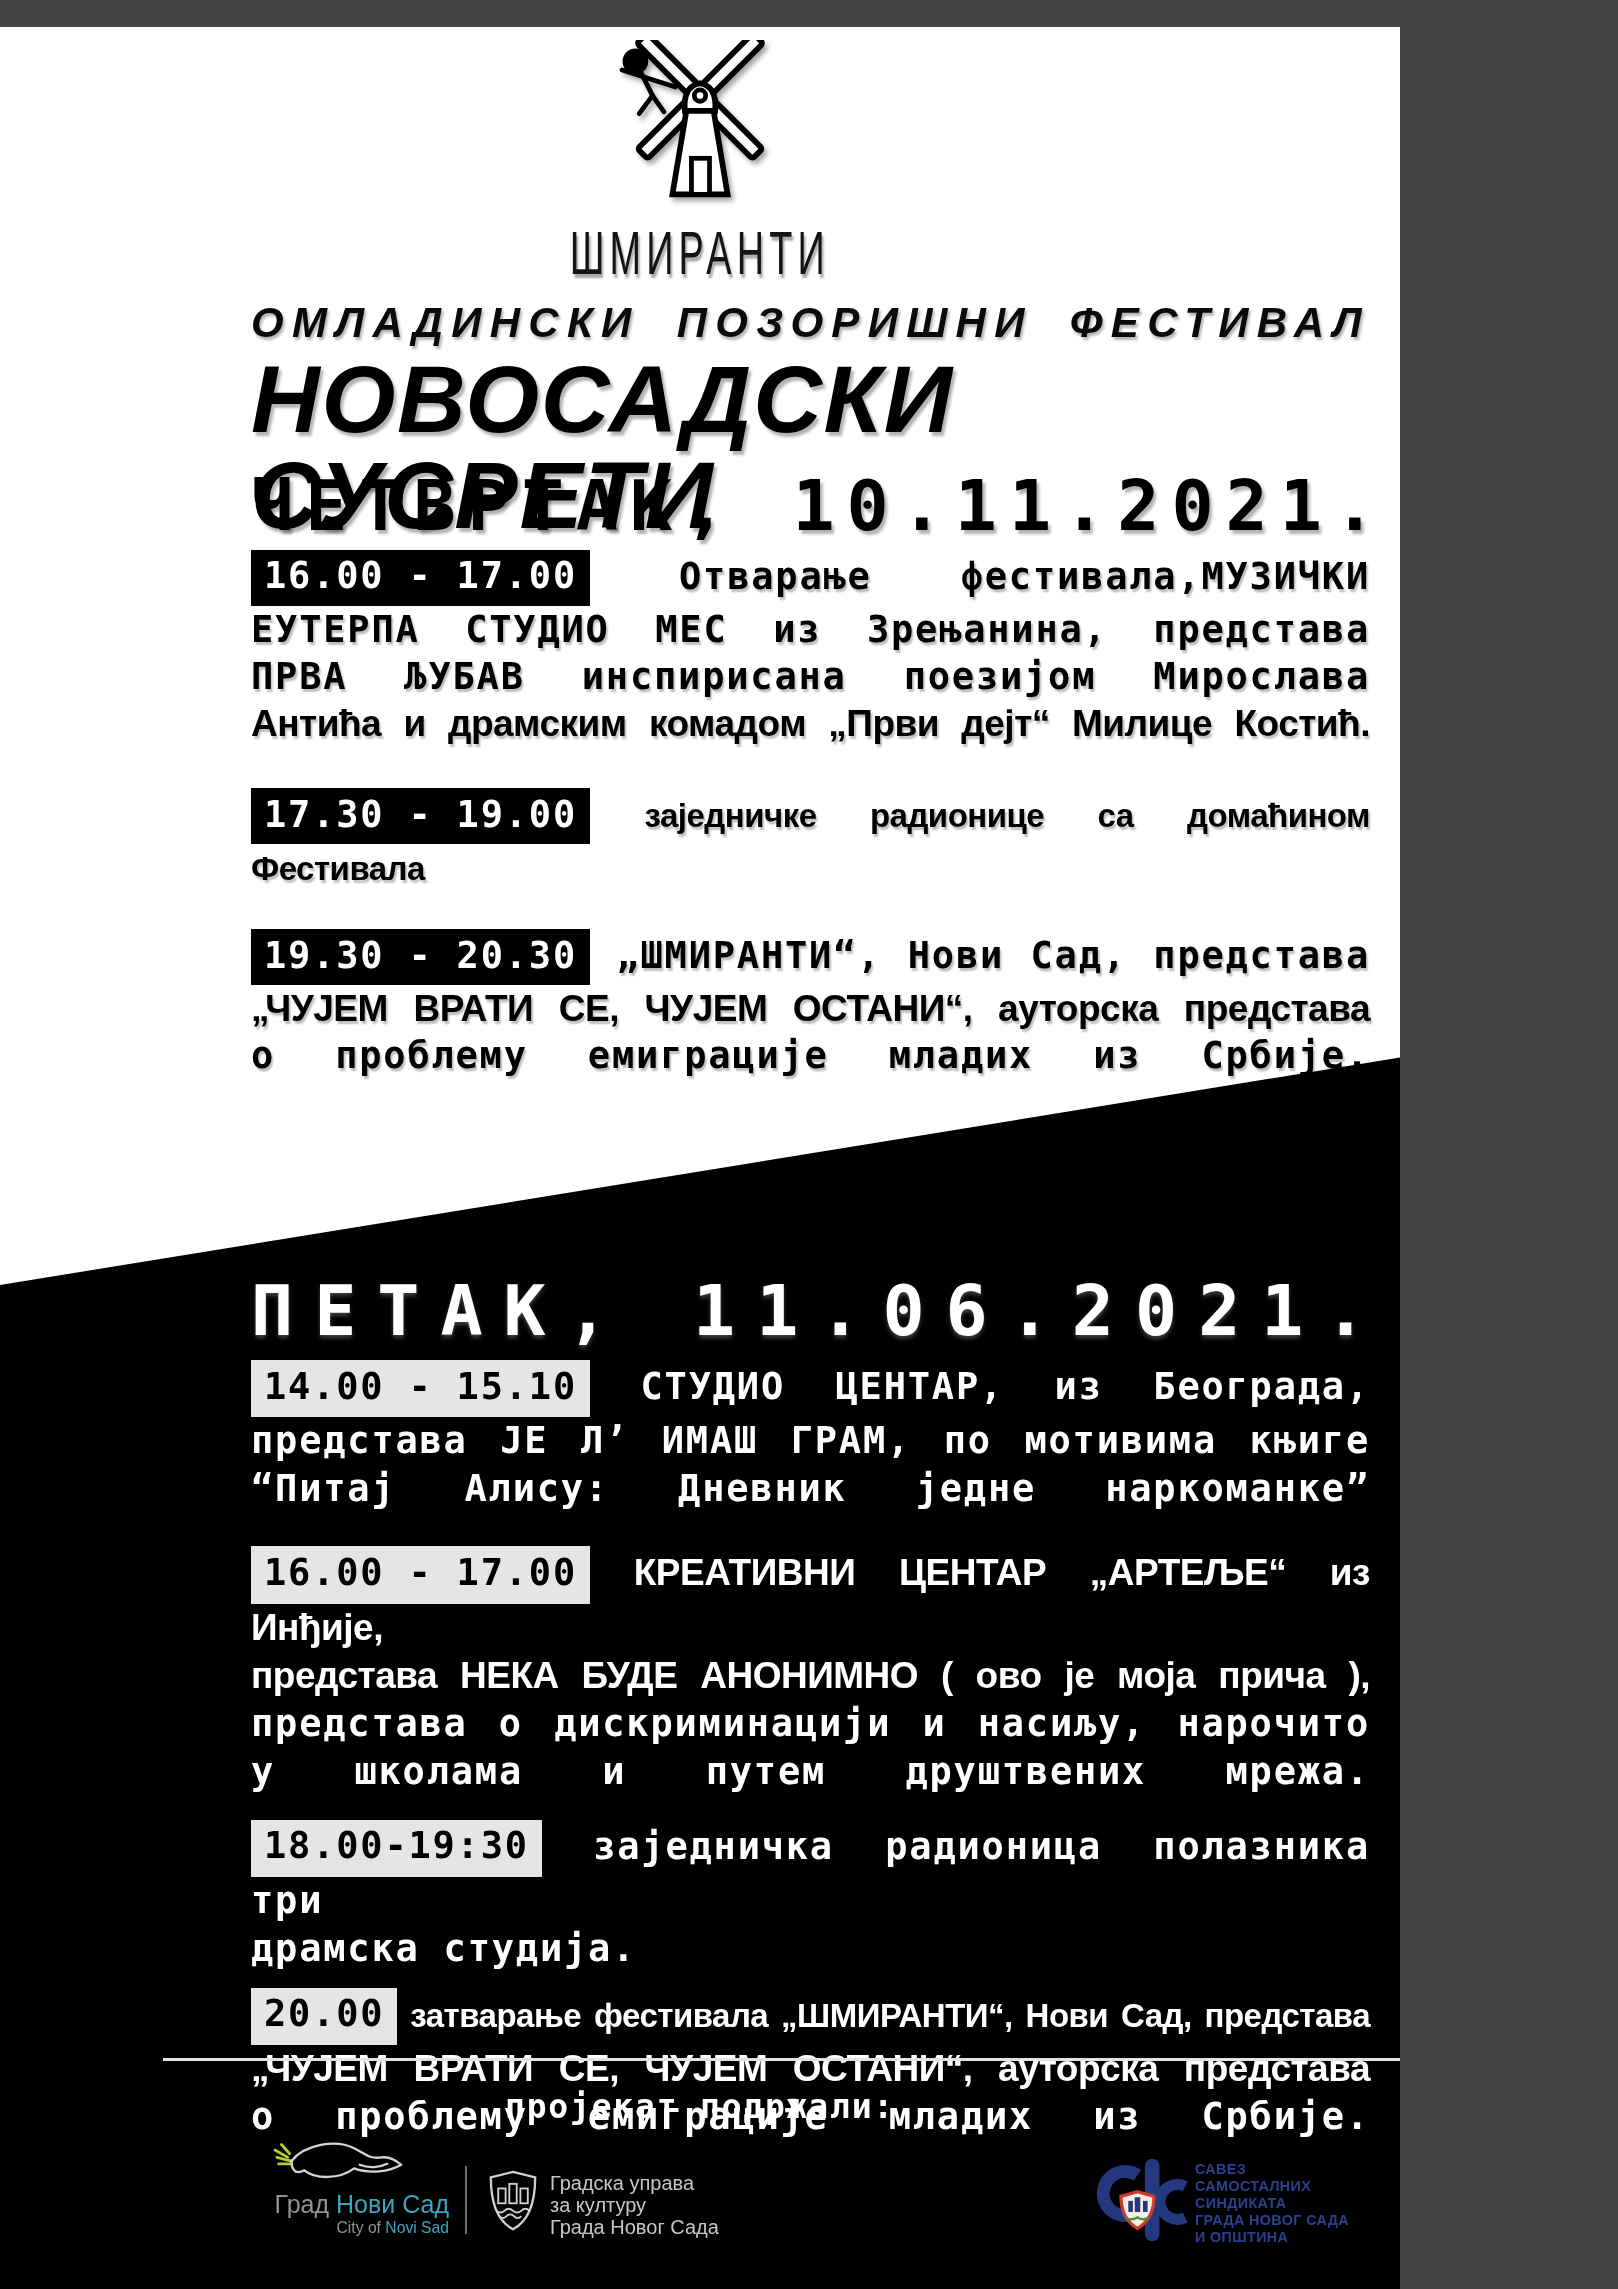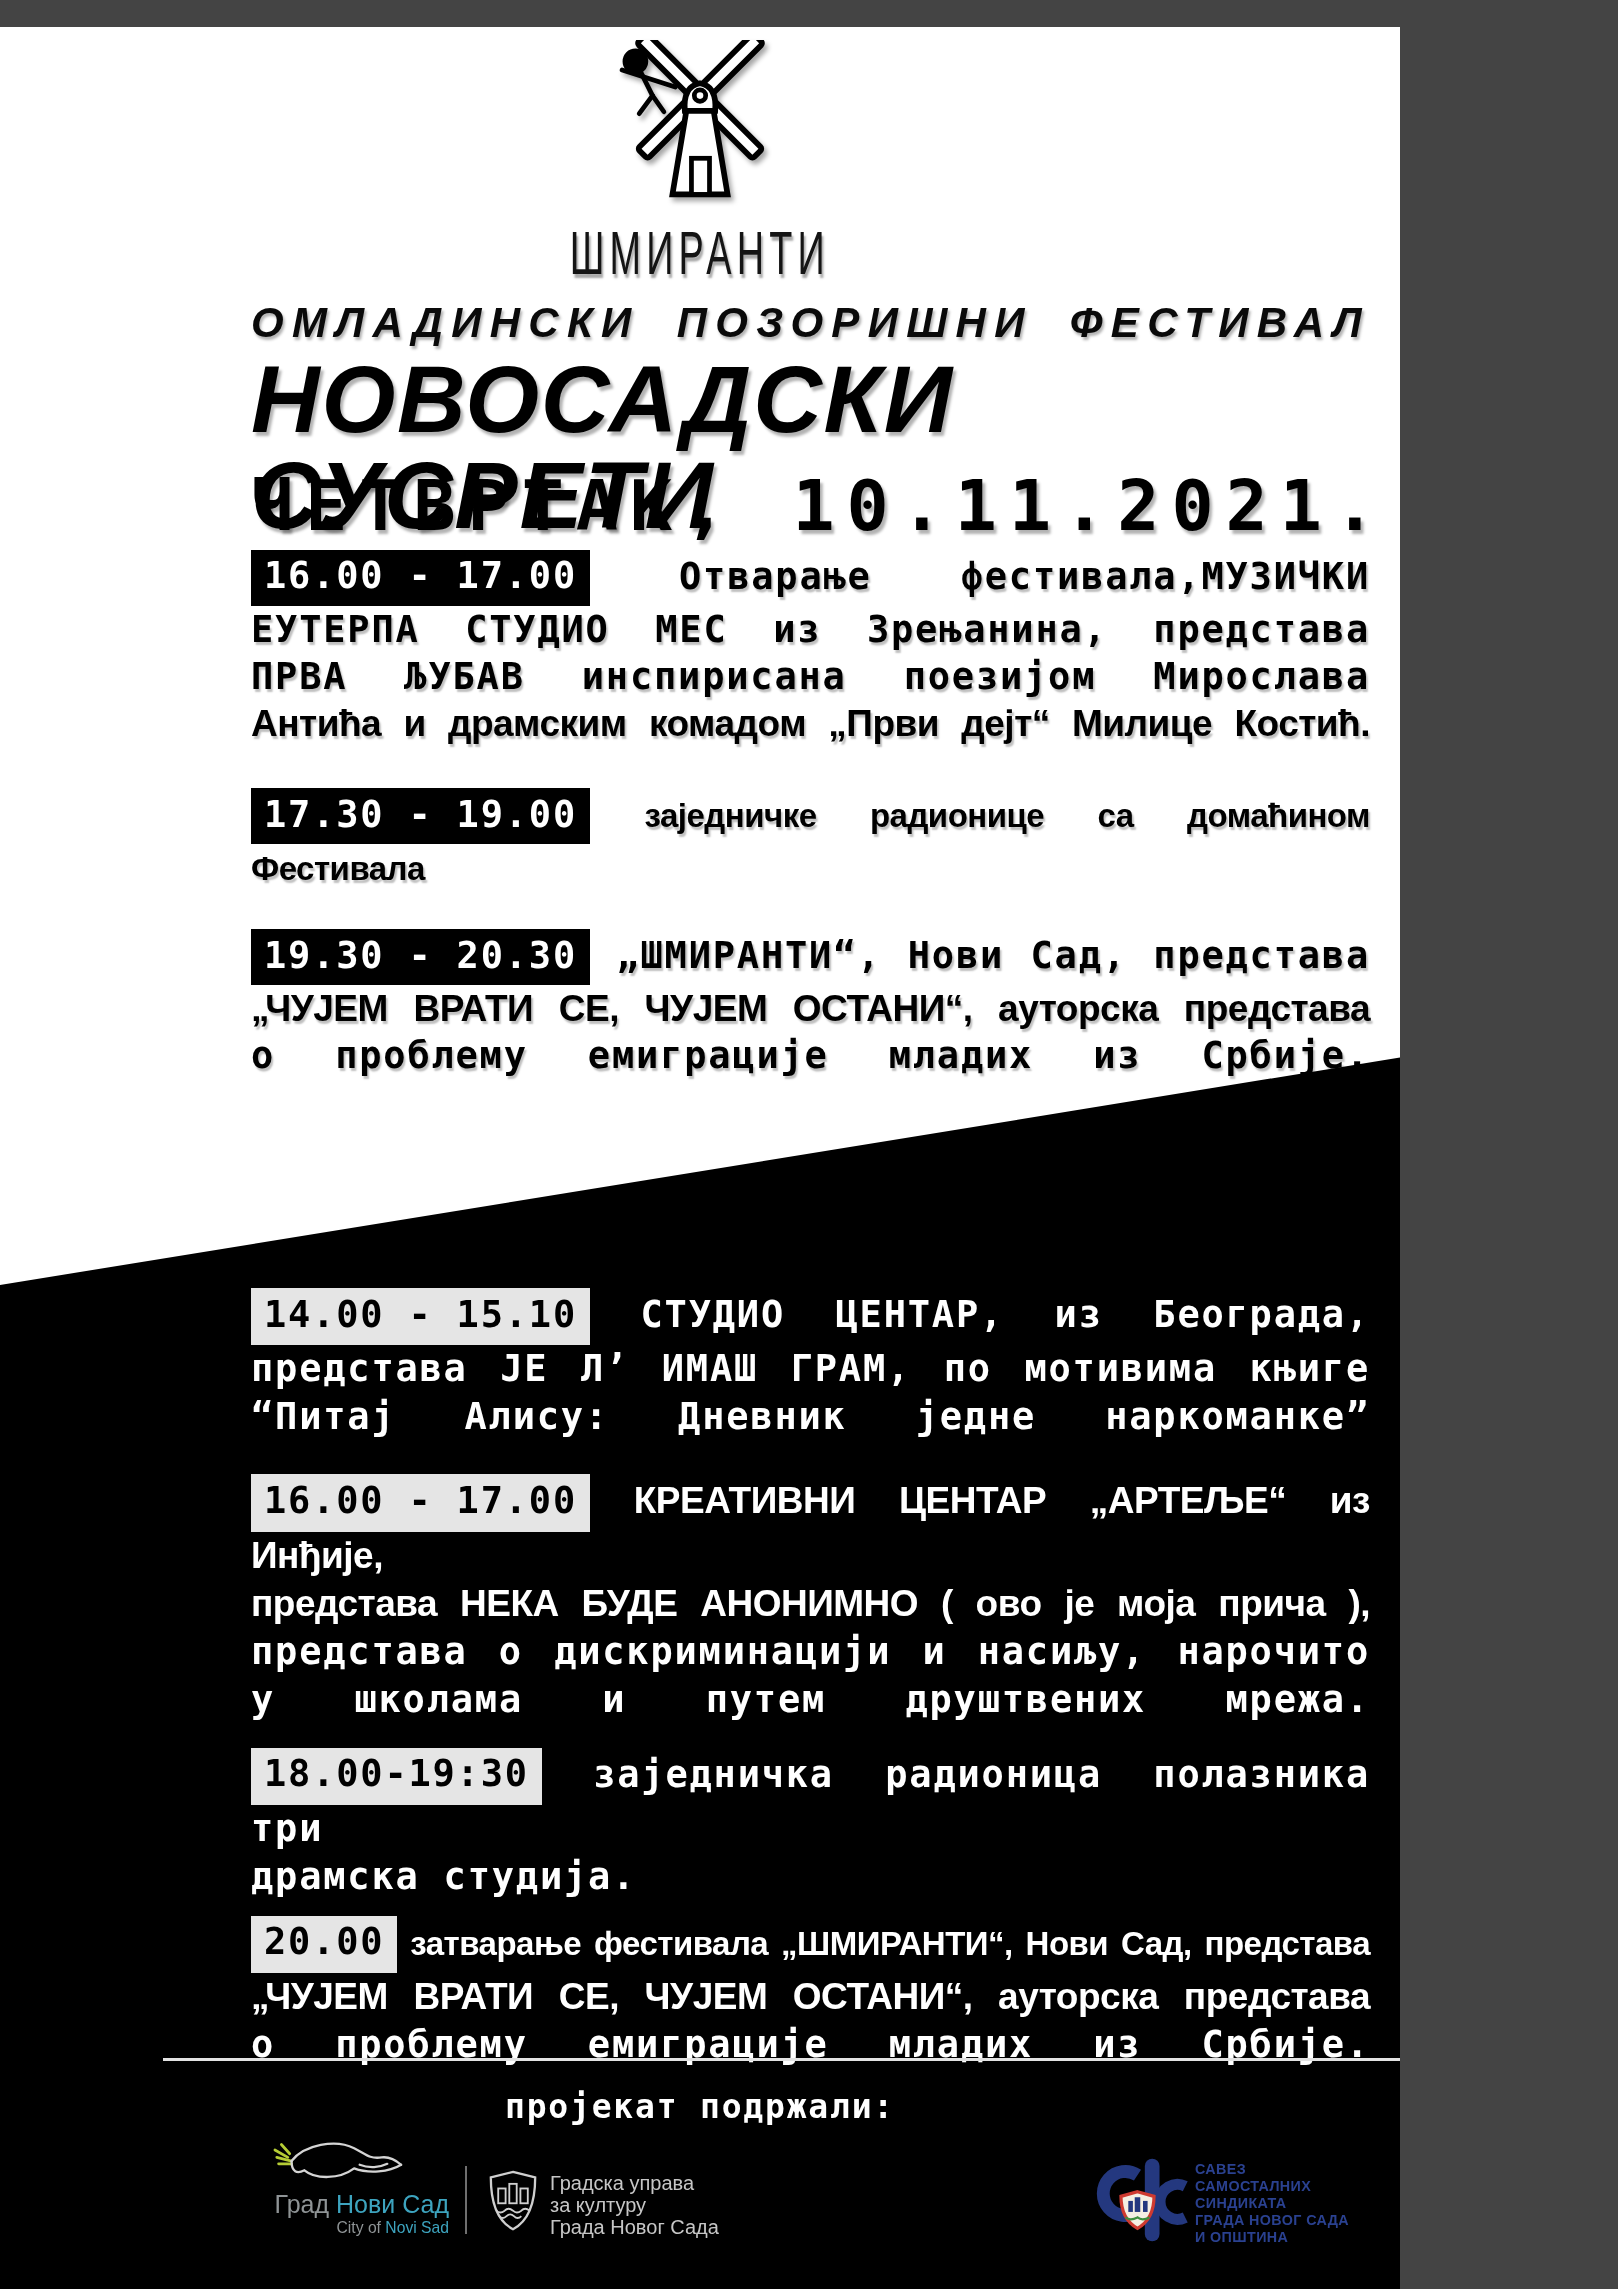--- a/index.html
+++ b/index.html
@@ -101,20 +101,21 @@
     <div class="line m j">ЕУТЕРПА СТУДИО МЕС из Зрењанина, представа</div>
     <div class="line m j">ПРВА ЉУБАВ инспирисана поезијом Мирослава</div>
     <div class="line c j">Антића и драмским комадом „Први дејт“ Милице Костић.</div>
     <div class="line c j mt44"><span class="badge">17.30 - 19.00</span> <span class="s">заједничке радионице са домаћином Фестивала</span></div>
     <div class="line m j mt40"><span class="badge">19.30 - 20.30</span> <span>„ШМИРАНТИ“, Нови Сад, представа</span></div>
     <div class="line c j">„ЧУЈЕМ ВРАТИ СЕ, ЧУЈЕМ ОСТАНИ“, ауторска представа</div>
     <div class="line m j">о проблему емиграције младих из Србије.</div>
   </div>
 
   <div class="layer day2">
+    <div class="day-heading">ПЕТАК, 11.06.2021.</div>
     <div class="line m j mt14"><span class="badge">14.00 - 15.10</span> <span>СТУДИО ЦЕНТАР, из Београда,</span></div>
     <div class="line m j">представа ЈЕ Л’ ИМАШ ГРАМ, по мотивима књиге</div>
     <div class="line m j">“Питај Алису: Дневник једне наркоманке”</div>
     <div class="line c j mt36"><span class="badge">16.00 - 17.00</span> <span>КРЕАТИВНИ ЦЕНТАР „АРТЕЉЕ“ из Инђије,</span></div>
     <div class="line c j">представа НЕКА БУДЕ АНОНИМНО ( ово је моја прича ),</div>
     <div class="line m j">представа о дискриминацији и насиљу, нарочито</div>
     <div class="line m j">у школама и путем друштвених мрежа.</div>
     <div class="line m j mt26"><span class="badge">18.00-19:30</span> <span>заједничка радионица полазника три</span></div>
     <div class="line m">драмска студија.</div>
     <div class="line s j mt16"><span class="badge">20.00</span> <span>затварање фестивала „ШМИРАНТИ“, Нови Сад, представа</span></div>

